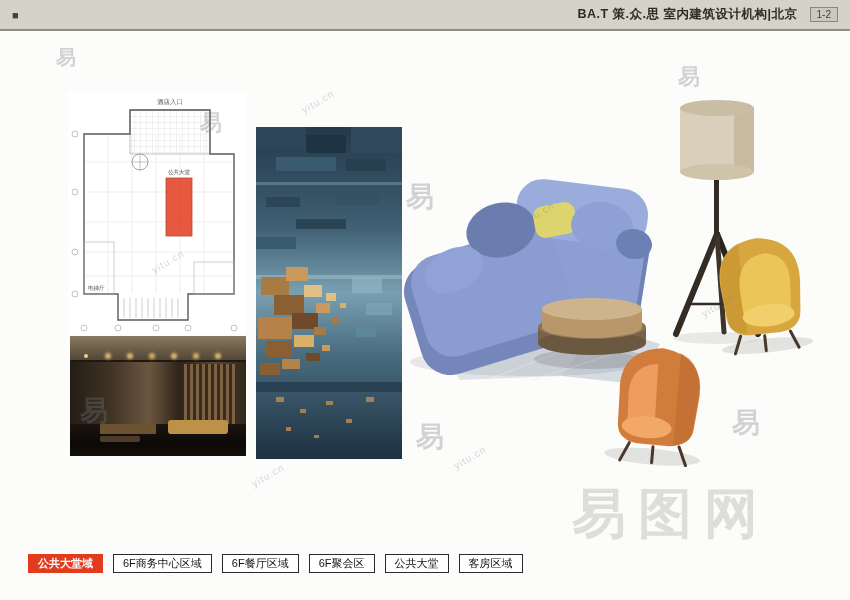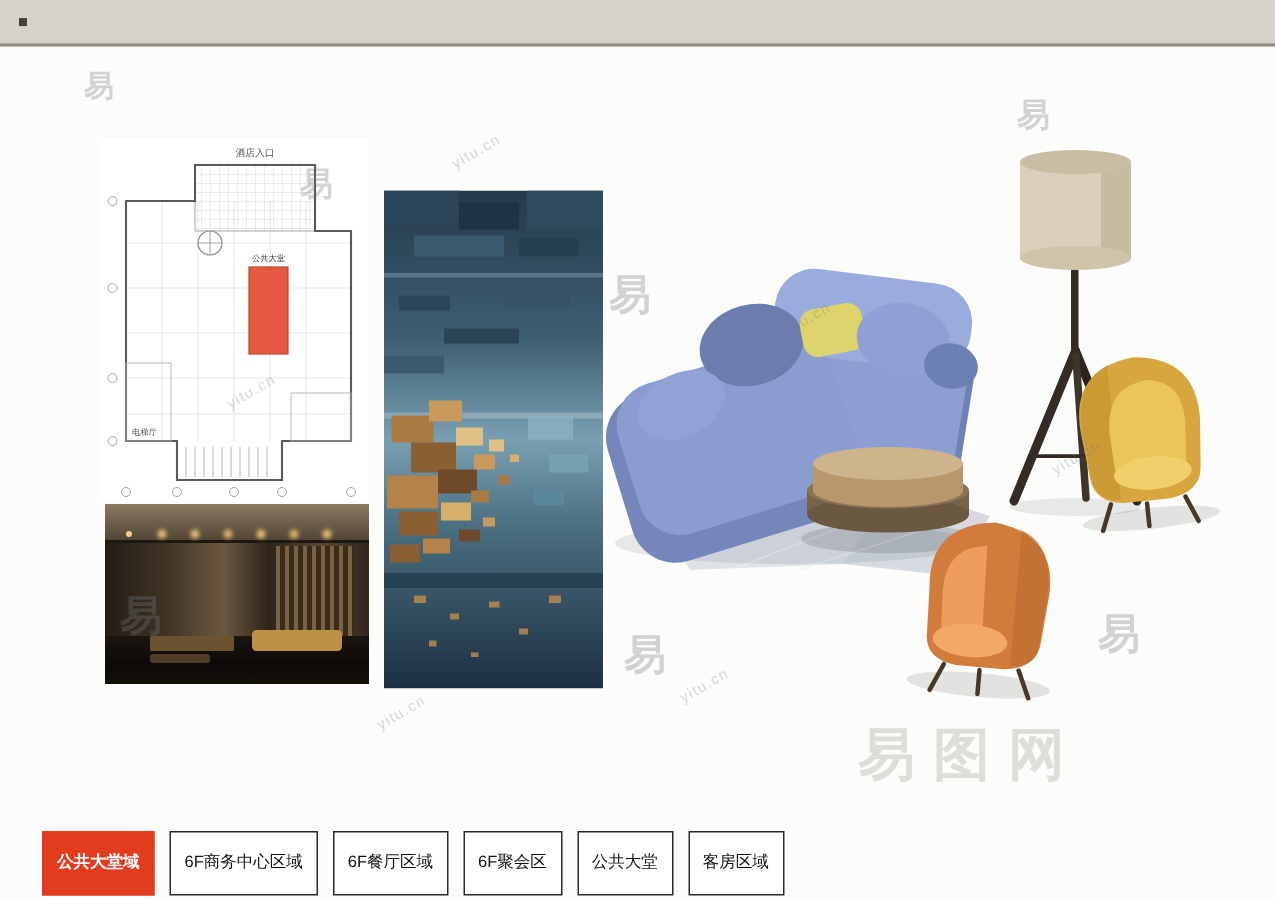--- a/index.html
+++ b/index.html
@@ -44,34 +44,38 @@
                       88px 0 3px 1px #e7bf74,110px 0 3px 1px #dfb468,132px 0 3px 1px #e7bf74}
   .lp-floor{position:absolute;left:0;bottom:0;right:0;height:32px;background:linear-gradient(180deg,#1c1510,#0c0907 60%,#141009)}
   .lp-sofa{position:absolute;right:18px;bottom:22px;width:60px;height:14px;background:#bd9148;border-radius:3px;
            box-shadow:-70px 2px 0 -2px #6b5231}
   .lp-table{position:absolute;left:30px;bottom:14px;width:40px;height:6px;background:#4e3c28;border-radius:2px}
 
   
   .wm{position:absolute;z-index:5;pointer-events:none;white-space:nowrap}
   .wm-site{font-size:10px;letter-spacing:1px;color:rgba(120,125,135,.30);transform:rotate(-30deg)}
   .wm-logo{font-size:28px;font-weight:bold;color:rgba(115,120,132,.32)}
-  .wm-big{font-size:38px;font-weight:bold;letter-spacing:12px;color:rgba(195,195,190,.55)}
+  .wm-big{font-size:54px;font-weight:bold;letter-spacing:12px;color:rgba(195,195,190,.55)}
 
   
   .tabs{position:absolute;left:28px;top:554px;display:flex;gap:10px;align-items:center;z-index:10}
-  .tab{font-size:11px;line-height:13px;padding:14px 9px;border:1px solid #2a2a2a;background:#fff;color:#111;
+  .tab{font-size:11px;line-height:13px;padding:2px 9px;border:1px solid #2a2a2a;background:#fff;color:#111;
        white-space:nowrap;cursor:pointer}
   .tab.active{background:var(--accent-red,#e23b1e);border-color:var(--accent-red,#e23b1e);color:#fff;font-weight:bold}
 </style>
 </head>
 <body>
 
 <div class="header">
   <div class="h-left">
     <span class="h-marker">■</span>
+  </div>
+  <div class="h-right">
+    <span class="brand">BA.T 策.众.思 室内建筑设计机构|北京</span>
+    <span class="page-badge">1-2</span>
   </div>
 </div>
 
 <div class="abs plan-thumb">
   <svg width="178" height="242" viewBox="0 0 178 242">
     <defs>
       <pattern id="g6" width="6" height="6" patternUnits="userSpaceOnUse">
         <path d="M6 0H0V6" fill="none" stroke="#c9c9c4" stroke-width="0.5"></path>
       </pattern>
     </defs>

